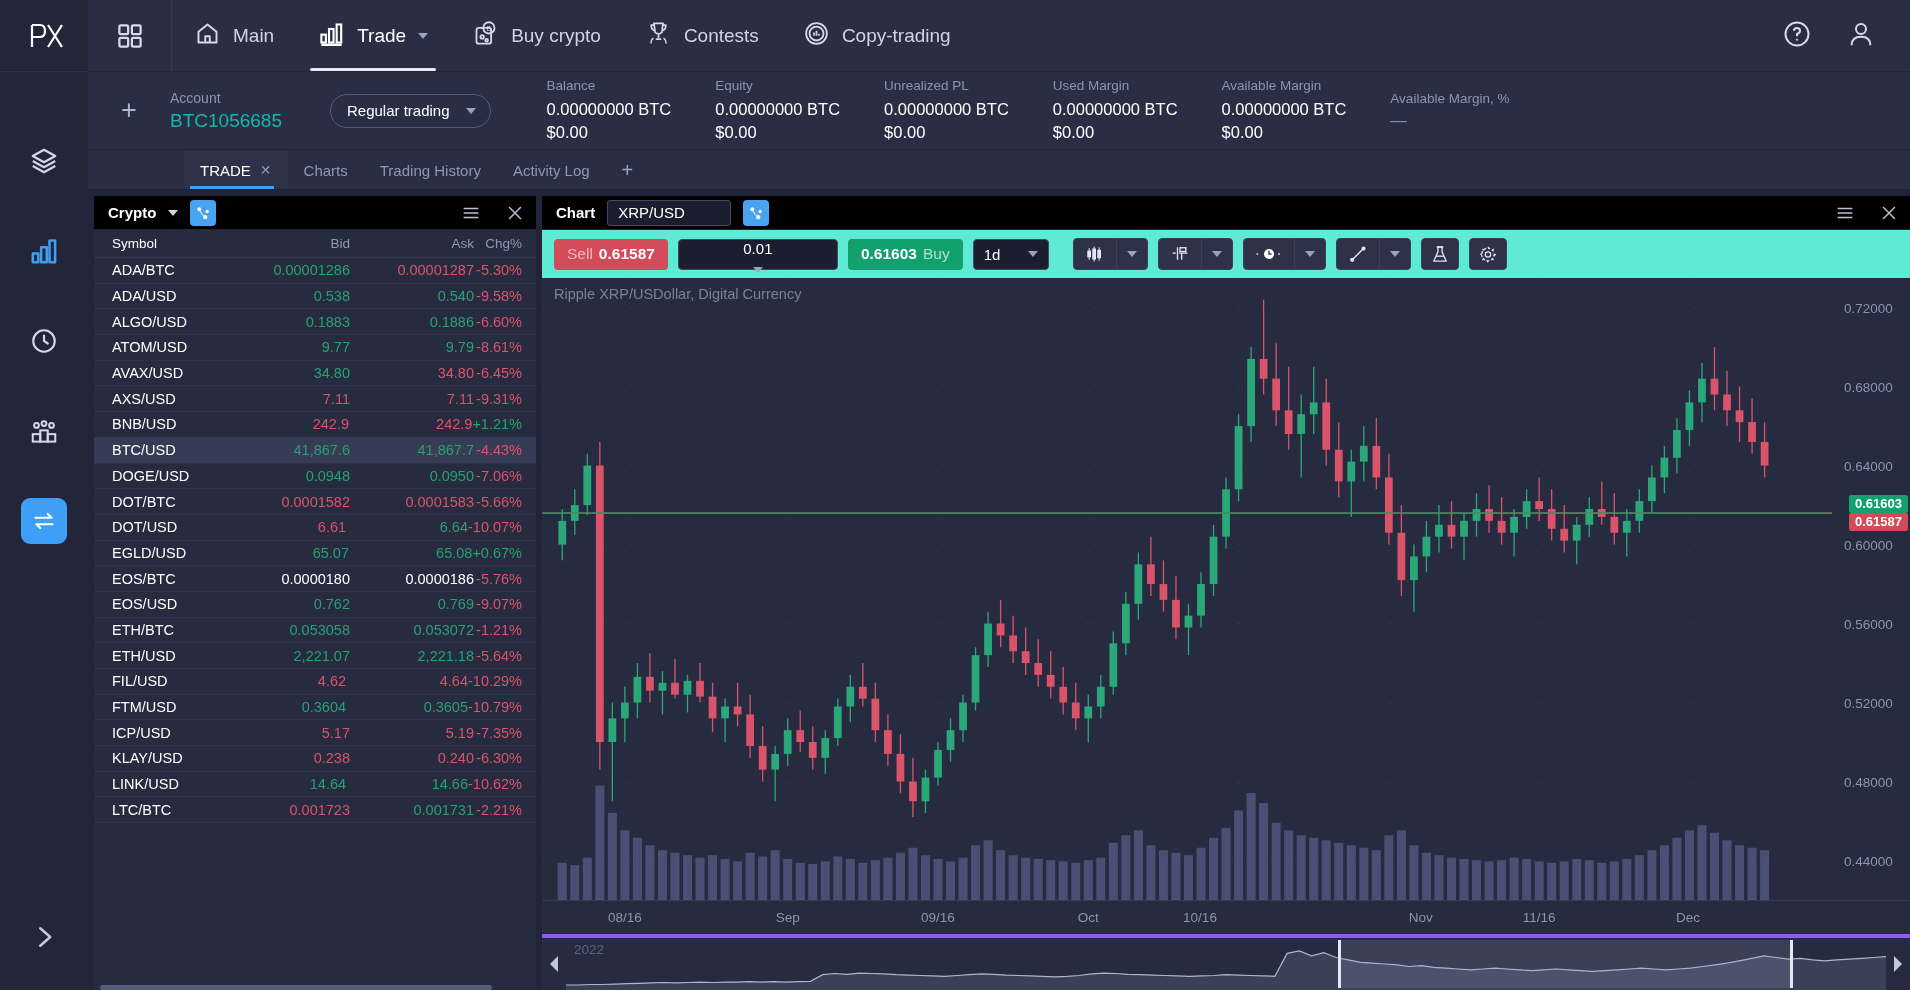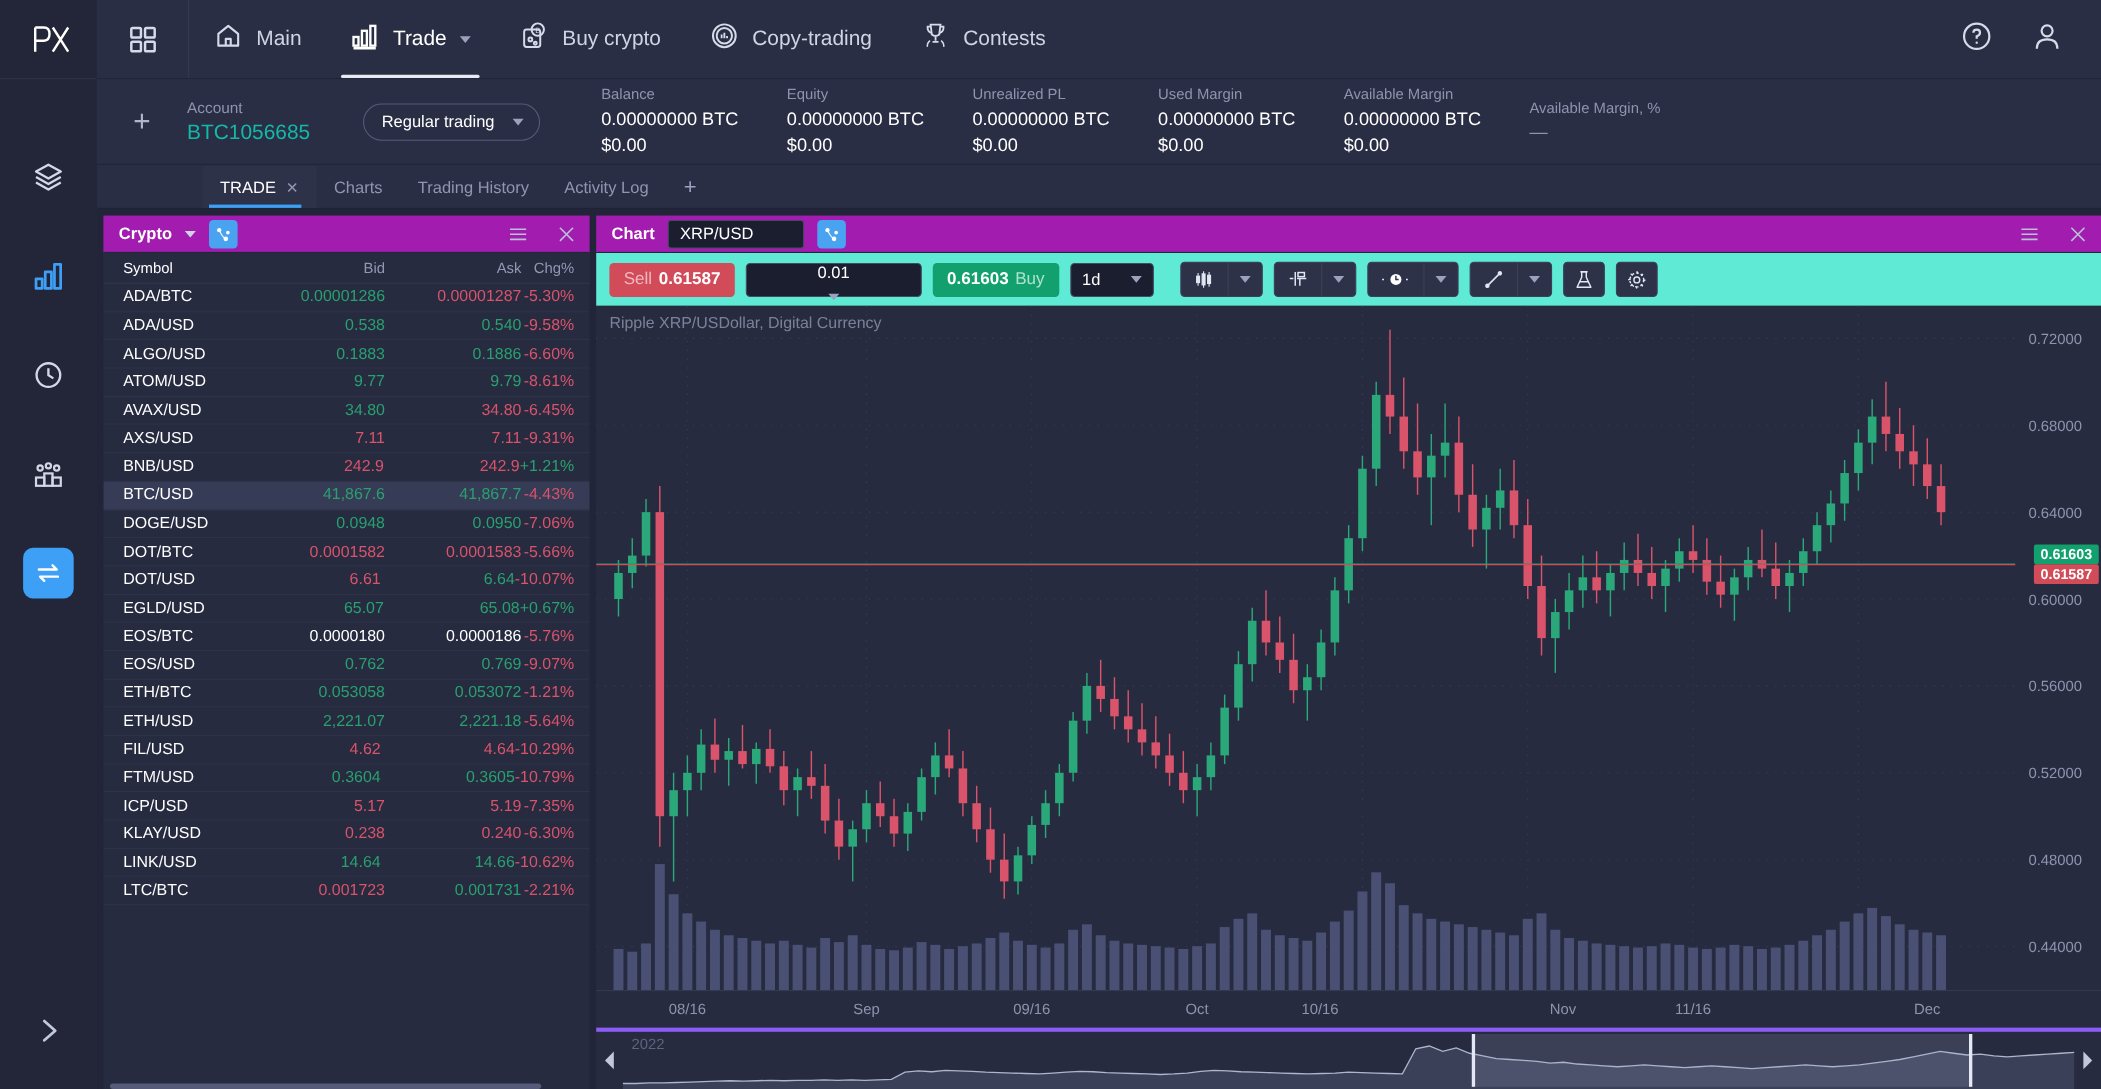--- a/index.html
+++ b/index.html
@@ -100,21 +100,21 @@
   }
   .tab-x { color: #8f96b0; font-size: 14px; }
   .tab-plus { padding: 0 16px; color: #9aa2bd; font-size: 20px; cursor: pointer; height: 38px; display:flex; align-items:center; }
 
   
   .workspace { flex: 1; display: flex; background: #22253a; min-height: 0; padding: 6px 0 0 6px; gap: 6px; }
 
   
   .panel { background: #272b40; display: flex; flex-direction: column; min-height: 0; }
   .panel-head {
-    height: 34px; background: #a21caf; display: flex; align-items: center;
+    height: 34px; background: #000000; display: flex; align-items: center;
     padding: 0 10px 0 14px; gap: 12px; flex: none; border-bottom: 1px solid #232639;
   }
   .panel-title { font-size: 15px; font-weight: bold; color: #ffffff; }
   .panel-head .caret { border-top-color: #cfd4e4; }
   .blue-chip {
     width: 26px; height: 26px; background: #4aa3f0; border-radius: 4px;
     display: flex; align-items: center; justify-content: center; cursor: pointer;
   }
   .head-spacer { flex: 1; }
   .ico-btn { cursor: pointer; color: #b9c0d6; display: flex; align-items: center; }
@@ -316,41 +316,41 @@
             <text x="15" y="9.6" font-size="6.2" fill="#d6dbe9" stroke="none" text-anchor="middle" font-family="Liberation Sans">B</text>
             <circle cx="9" cy="15" r="1.5"></circle>
               <circle cx="13" cy="18" r="1.2"></circle>
           </svg>
         </span>
         <span>Buy crypto</span>
       </div>
 
       <div class="nav-item">
         <span>
-          <svg width="27" height="27" viewBox="0 0 24 24" fill="none" stroke="#d6dbe9" stroke-width="1.6">
-            <circle cx="12" cy="12" r="9.2"></circle>
-              <circle cx="12" cy="12" r="6.2"></circle>
-            <path d="M9.8 14 V11 M12 14 V9.5 M14.2 14 V12.2" stroke-width="1.5"></path>
-          </svg>
-        </span>
-        <span>Copy-trading</span>
-      </div>
-
-      <div class="nav-item">
-        <span>
           <svg width="27" height="27" viewBox="0 0 24 24" fill="none" stroke="#d6dbe9" stroke-width="1.5">
             <path d="M8 3 H16 L15 11 Q12 13.5 9 11 Z"></path>
               <path d="M8 4.6 H5.6 Q5.2 8.6 8.6 9.6"></path>
               <path d="M16 4.6 H18.4 Q18.8 8.6 15.4 9.6"></path>
             <path d="M12 13 V16"></path>
               <path d="M9.6 17 H14.4"></path>
             <path d="M7.5 16 Q5 18 5.4 21 M16.5 16 Q19 18 18.6 21" stroke-width="1.2"></path>
           </svg>
         </span>
         <span>Contests</span>
+      </div>
+
+      <div class="nav-item">
+        <span>
+          <svg width="27" height="27" viewBox="0 0 24 24" fill="none" stroke="#d6dbe9" stroke-width="1.6">
+            <circle cx="12" cy="12" r="9.2"></circle>
+              <circle cx="12" cy="12" r="6.2"></circle>
+            <path d="M9.8 14 V11 M12 14 V9.5 M14.2 14 V12.2" stroke-width="1.5"></path>
+          </svg>
+        </span>
+        <span>Copy-trading</span>
       </div>
 
       <div class="nav-spacer"></div>
       <div class="nav-right">
         <span>
           <svg width="30" height="30" viewBox="0 0 24 24" fill="none" stroke="#d6dbe9" stroke-width="1.6">
             <circle cx="12" cy="12" r="9.2"></circle>
             <path d="M9.6 9.4 Q9.6 7.2 12 7.2 Q14.4 7.2 14.4 9.4 Q14.4 11.2 12 12 V13.8"></path>
             <circle cx="12" cy="16.6" r="0.85" fill="#d6dbe9" stroke="none"></circle>
           </svg>
@@ -1037,21 +1037,21 @@
           </div>
 
         <div class="time-axis" id="time-axis">
             <div class="time-lbl" style="left: 82.8835px;">08/16</div>
             <div class="time-lbl" style="left: 245.699px;">Sep</div>
             <div class="time-lbl" style="left: 395.99px;">09/16</div>
             <div class="time-lbl" style="left: 546.282px;">Oct</div>
             <div class="time-lbl" style="left: 658px;">10/16</div>
             <div class="time-lbl" style="left: 846.864px; margin-left: 32px;">Nov</div>
             <div class="time-lbl" style="left: 997.155px;">11/16</div>
-            <div class="time-lbl" style="left: 1210px; text-align: center;">Dec</div>
+            <div class="time-lbl" style="left: 1146px; text-align: center;">Dec</div>
           </div>
 
         <div class="navigator">
           <div class="nav-arrow">
             <svg width="16" height="20" viewBox="0 0 16 20" fill="#c2c8dc">
                 <path d="M12 2 L12 18 L4 10 Z"></path>
               </svg>
           </div>
           <div class="nav-track" id="nav-track">
               <svg width="1320" height="55" style="position: absolute; left: 0px; top: 0px;">

